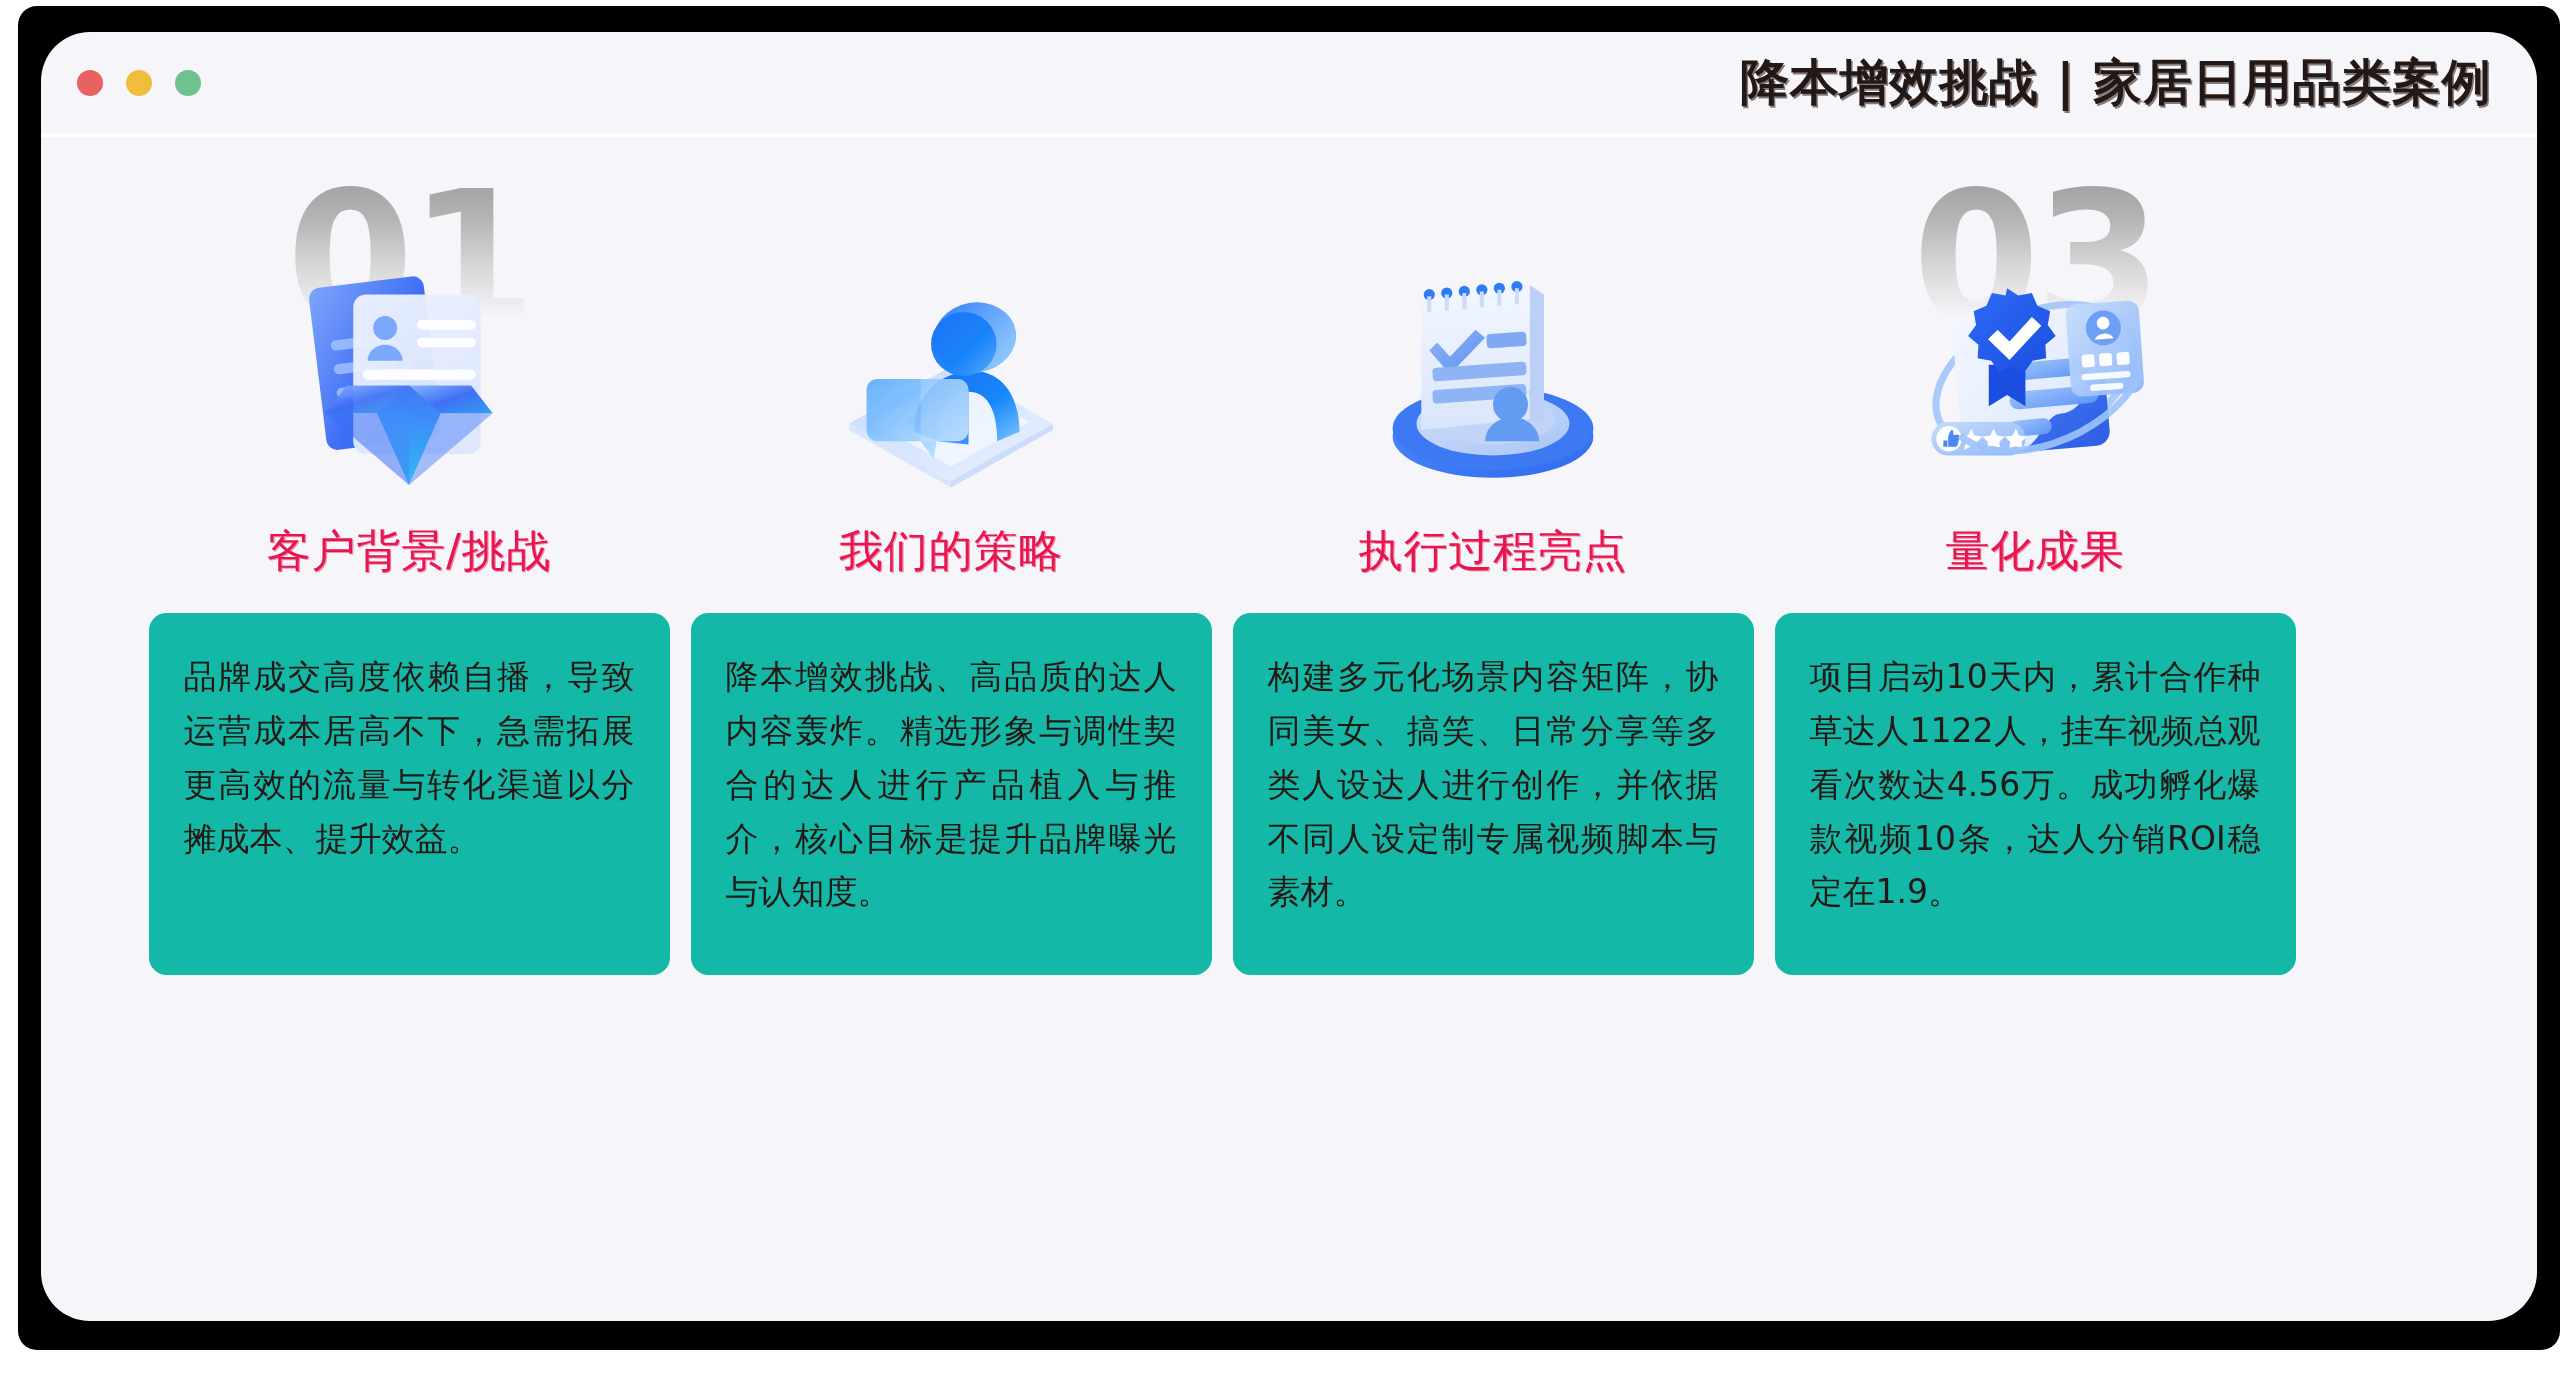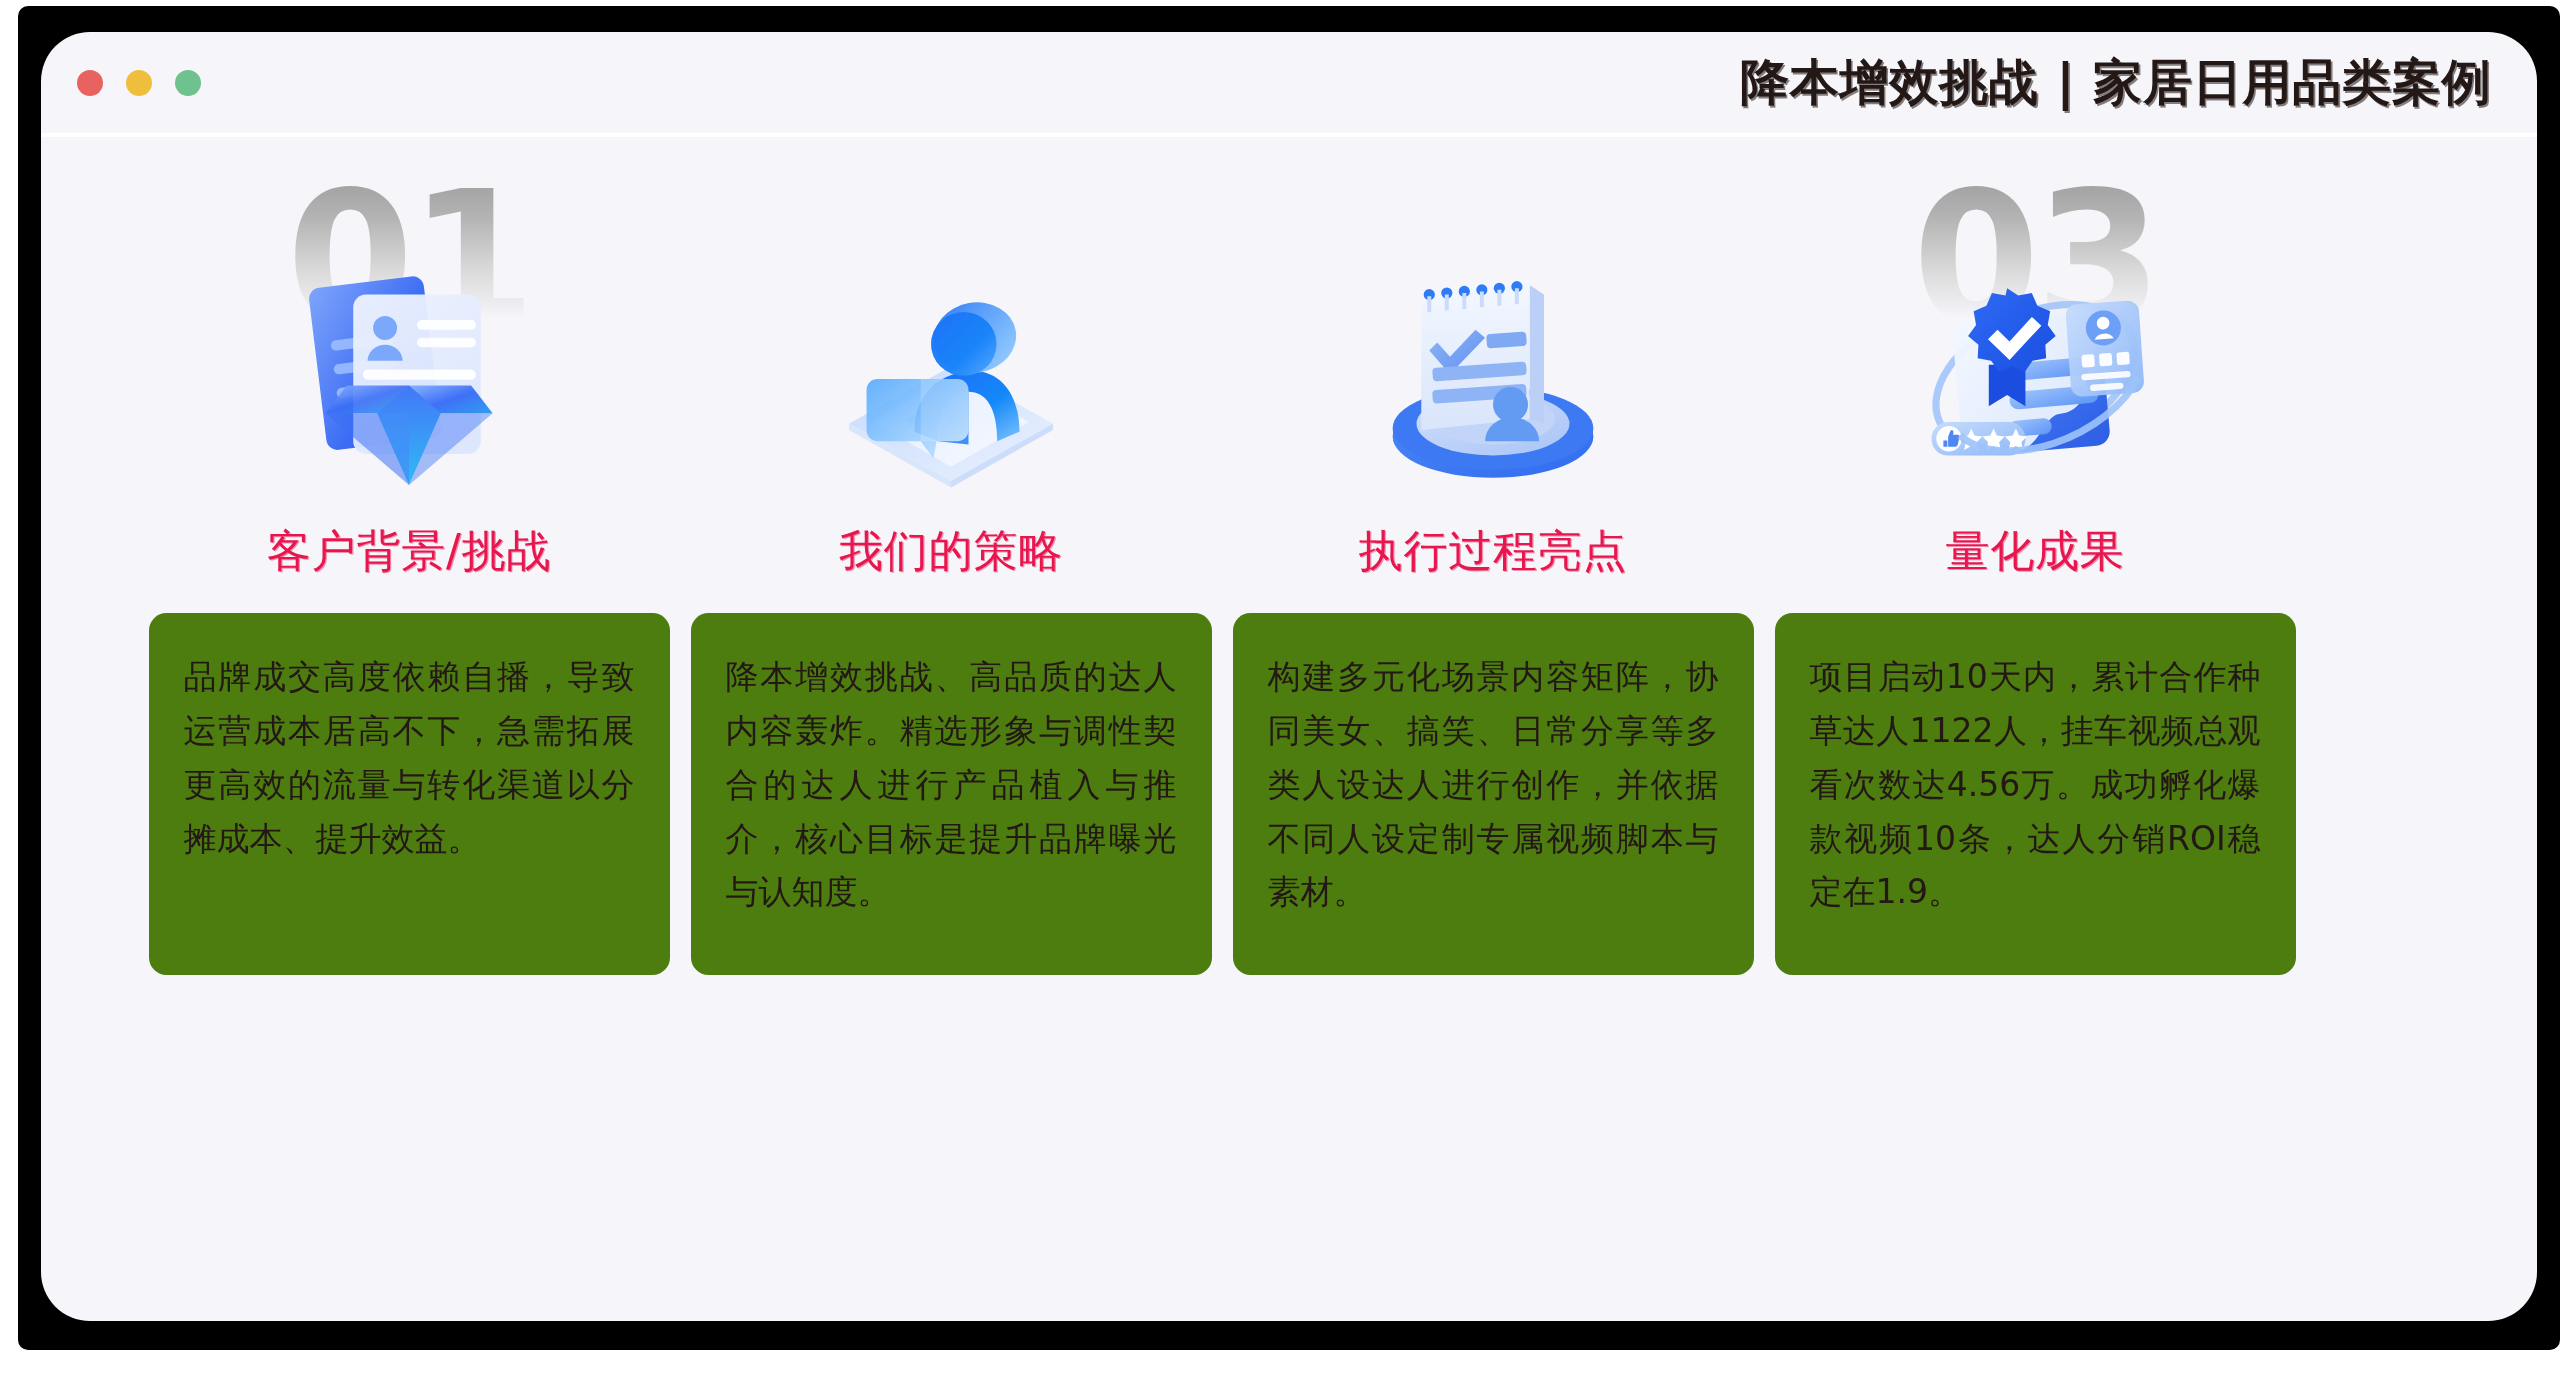--- a/index.html
+++ b/index.html
@@ -13,21 +13,21 @@
   }
 
   
   #browser-frame {
     position: absolute;
     left: 17.5px;
     top: 6.4px;
     width: 2542px;
     height: 1344px;
     background: #000000;
-    border-radius: 10px;
+    border-radius: 19px;
     padding: 26px 23px 29.5px 23px;
   }
 
   #browser-window {
     position: relative;
     width: 100%;
     height: 100%;
     background: #F5F5FA;
     border-radius: 49px;
     overflow: hidden;
@@ -137,21 +137,21 @@
     margin-bottom: 32px;
     font-family: "DejaVu Sans", "Liberation Sans", sans-serif;
     text-shadow: 1.2px 1.2px 0 rgba(232,22,78,0.45);
     white-space: nowrap;
   }
 
   
   .card-box {
     width: 521px;
     min-height: 362px;
-    background: #4d7c0f;
+    background: #14b8a6;
     border-radius: 17.5px;
     padding: 37px 35px 14px 35px;
   }
   .card-text {
     font-size: 33px;
     line-height: 1.63;
     color: #231815;
     font-family: "DejaVu Sans", "Liberation Sans", sans-serif;
     text-align: justify;
     text-justify: inter-ideograph;

